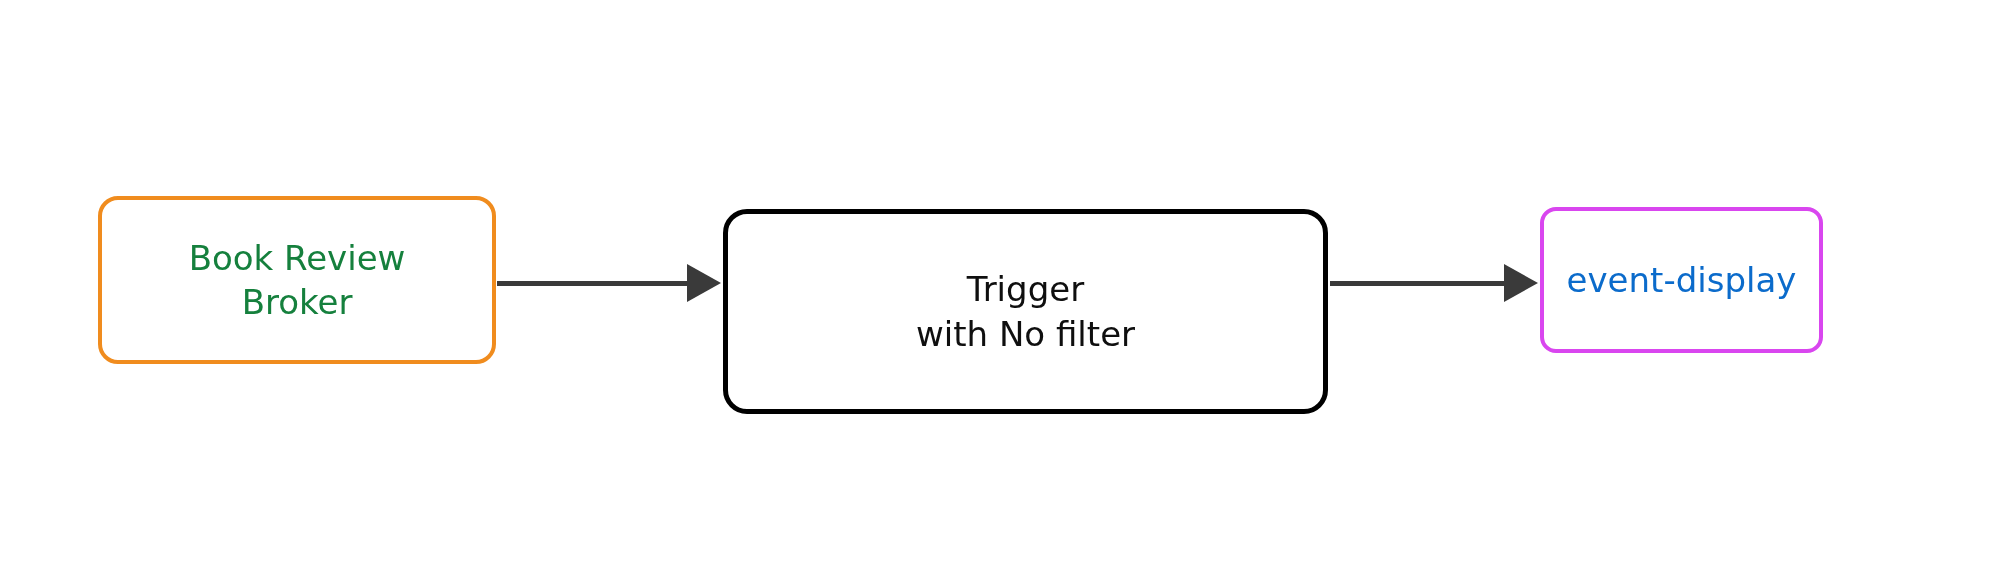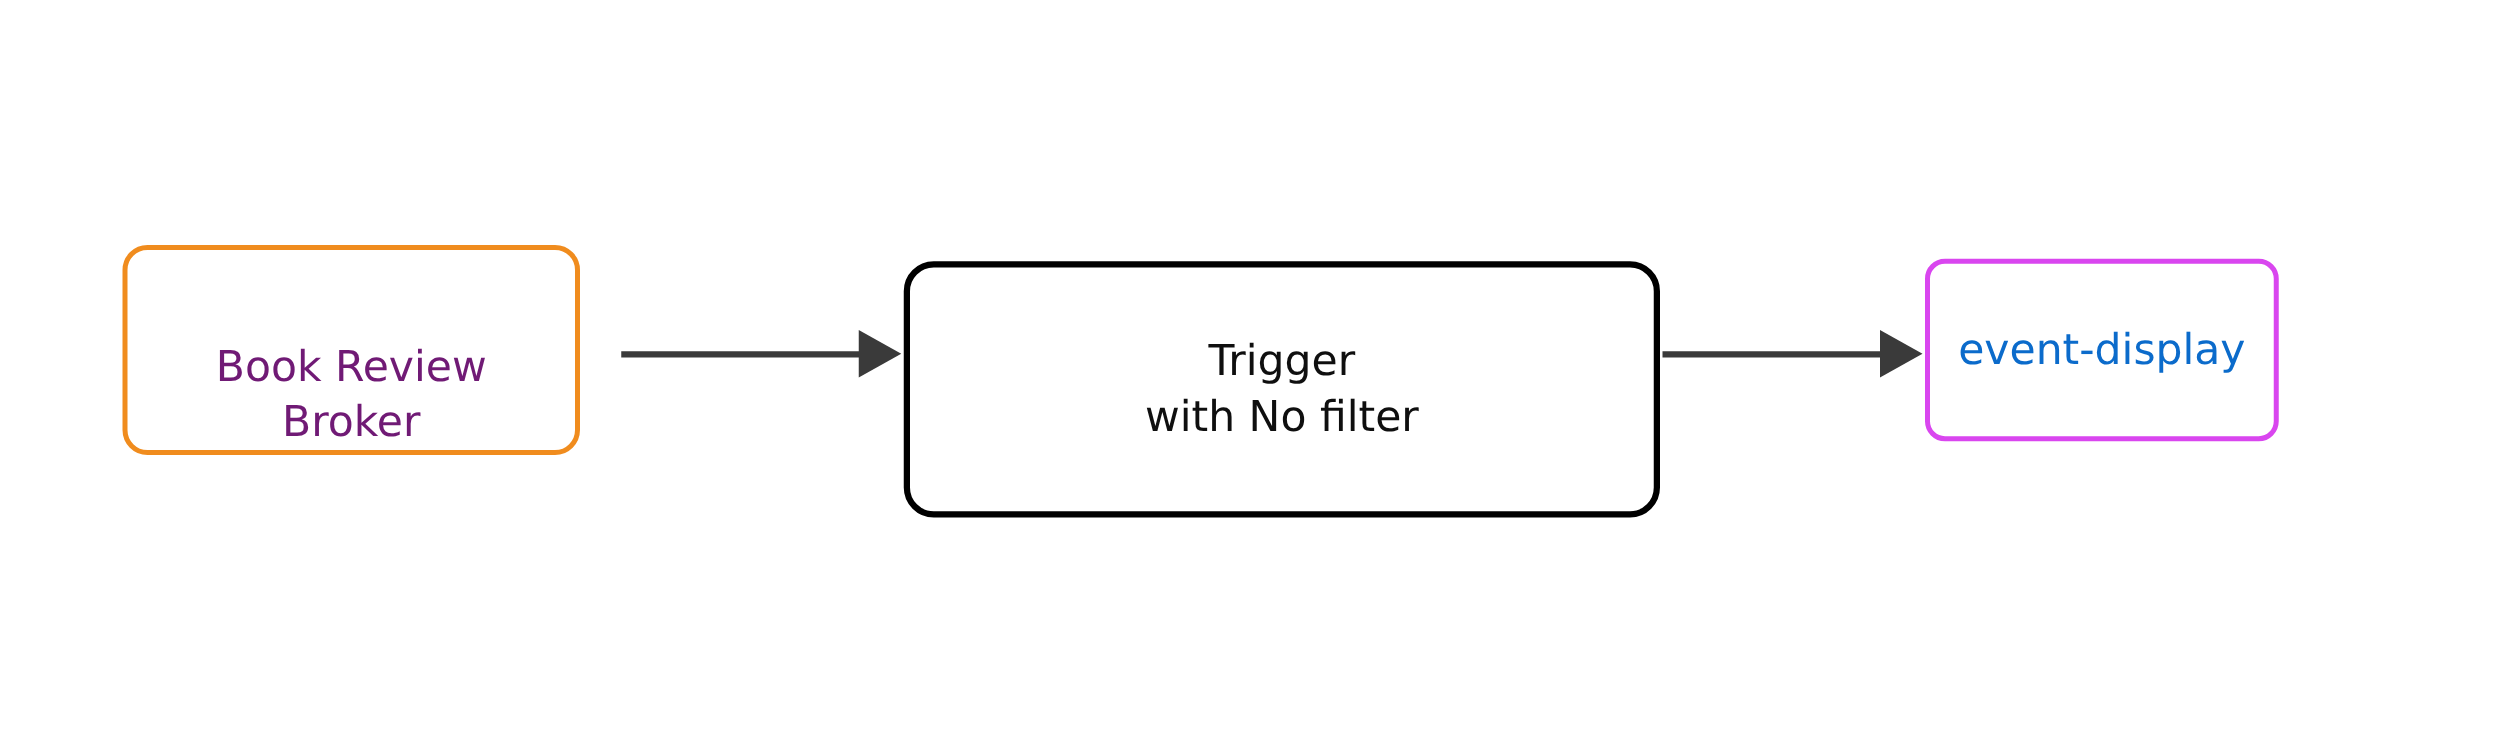--- a/index.html
+++ b/index.html
@@ -25,27 +25,26 @@
     justify-content: center;
     text-align: center;
     background: #ffffff;
     line-height: 1.3;
     white-space: pre-line;
   }
   
   #broker-node {
     left: 98px;
     top: 196px;
-    width: 366px;
+    width: 398px;
     height: 168px;
     border: 4px solid #F08C1E;
     border-radius: 20px;
-    color: #701a75;
+    color: #15803d;
     font-size: 34px;
-    align-items: flex-end;
   }
   
   #trigger-node {
     left: 723px;
     top: 178px;
     width: 605px;
     height: 205px;
     border: 5px solid #000000;
     border-radius: 24px;
     color: #0f0f0f;

